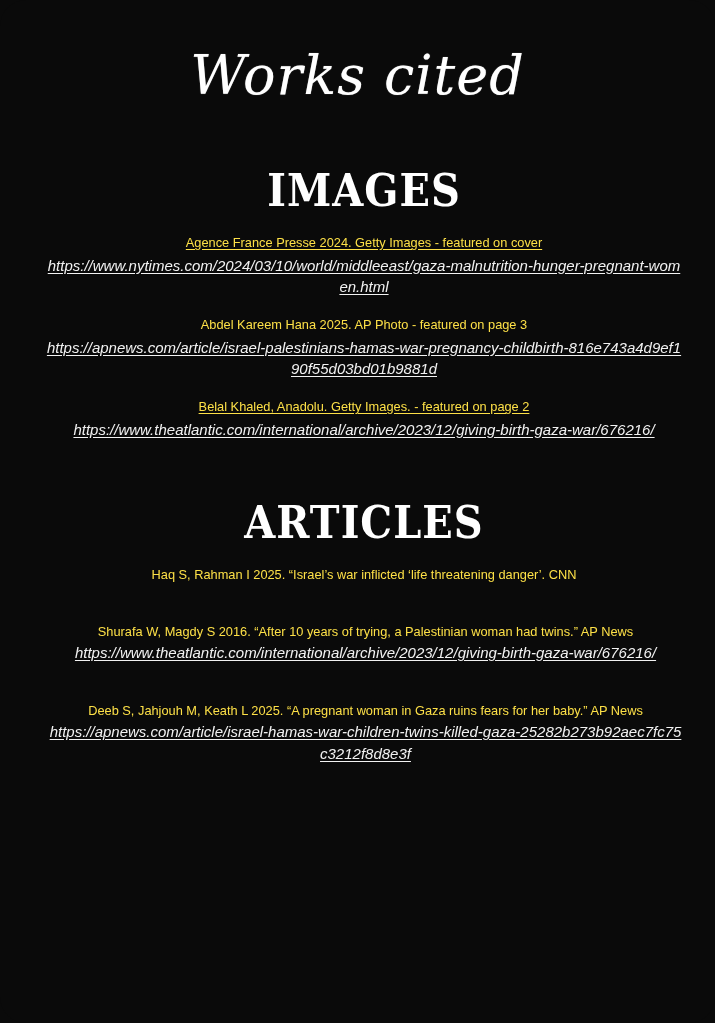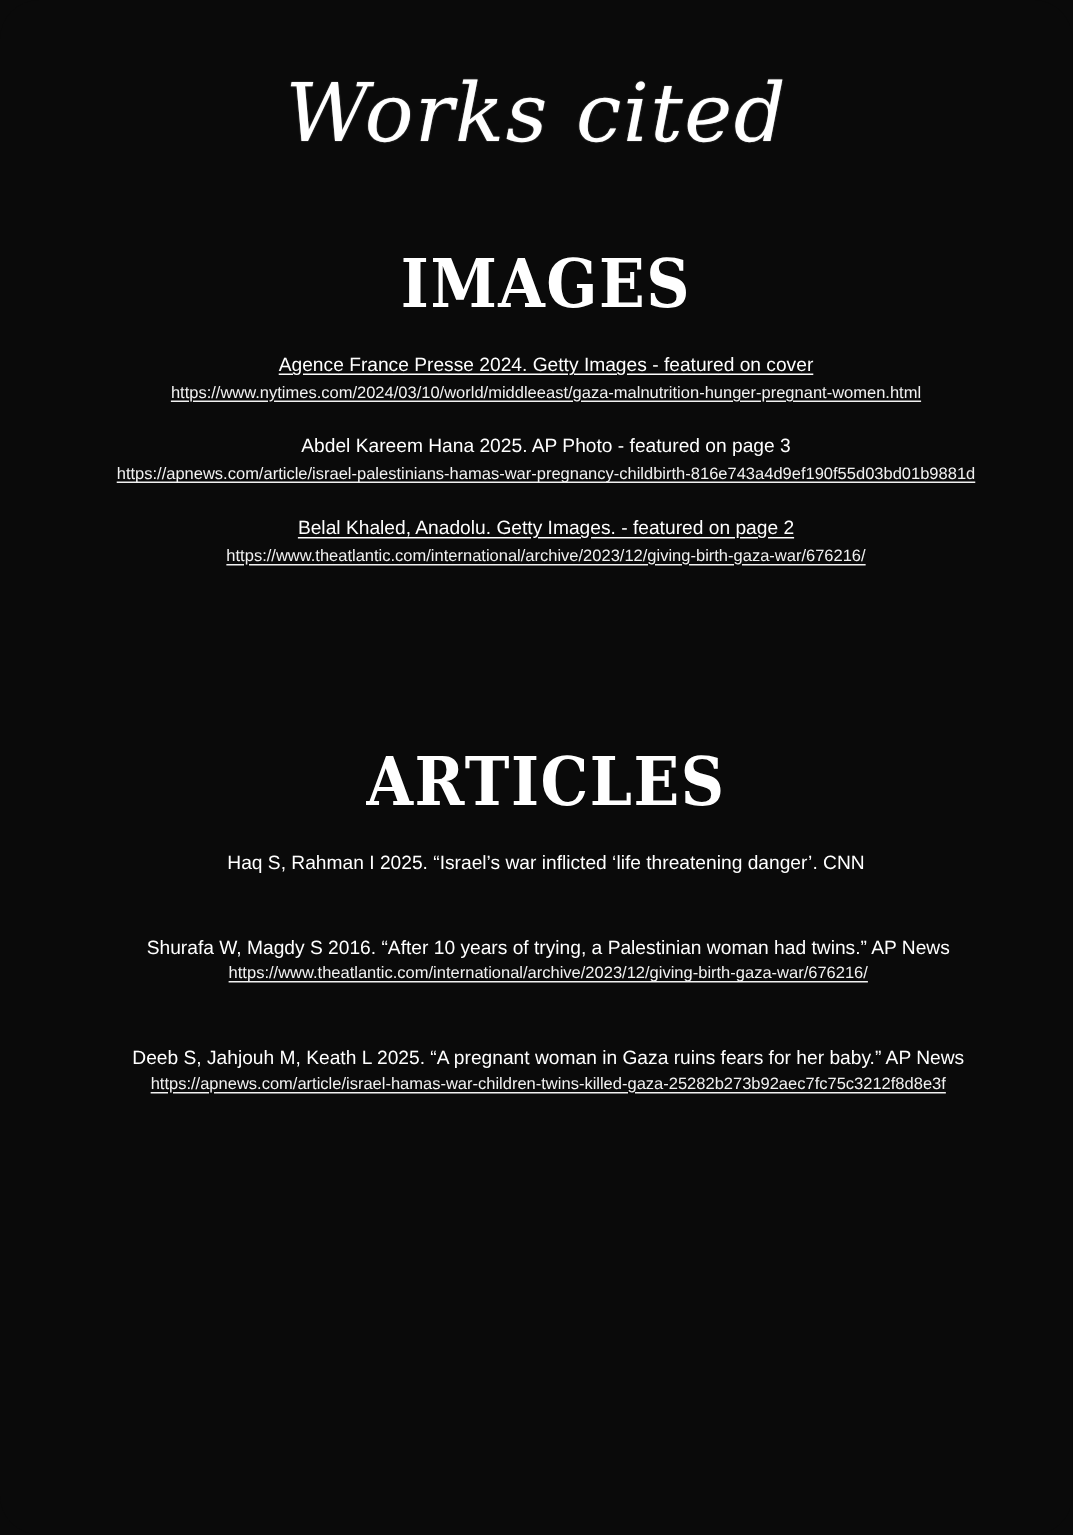--- a/index.html
+++ b/index.html
@@ -49,36 +49,37 @@
     margin: 0 0 26px 0;
     transform: scaleY(1.12);
     transform-origin: left top;
   }
   .entry {
     margin-bottom: 22px;
   }
   .entry .cite {
     font-size: 12.8px;
     line-height: 1.45;
-    color: #ffffff;
+    color: #fde047;
     display: block;
     margin-bottom: 2px;
   }
   .entry .cite.underlined {
     text-decoration: underline;
     text-underline-offset: 2px;
   }
   .entry .url {
-    font-size: 11px;
+    font-size: 15px;
     line-height: 1.45;
     color: #f2f2f2;
     display: block;
     text-decoration: underline;
     text-underline-offset: 2px;
     word-break: break-all;
+    font-style: italic;
   }
   .entry.indent {
     padding-left: 3px;
   }
   #images-section { top: 168px; }
   #articles-section { top: 500px; }
   #images-section .entry { margin-bottom: 18px; }
   #articles-section .entry { margin-bottom: 38px; }
   #articles-section .entry .cite { margin-bottom: 1px; }
 </style>

